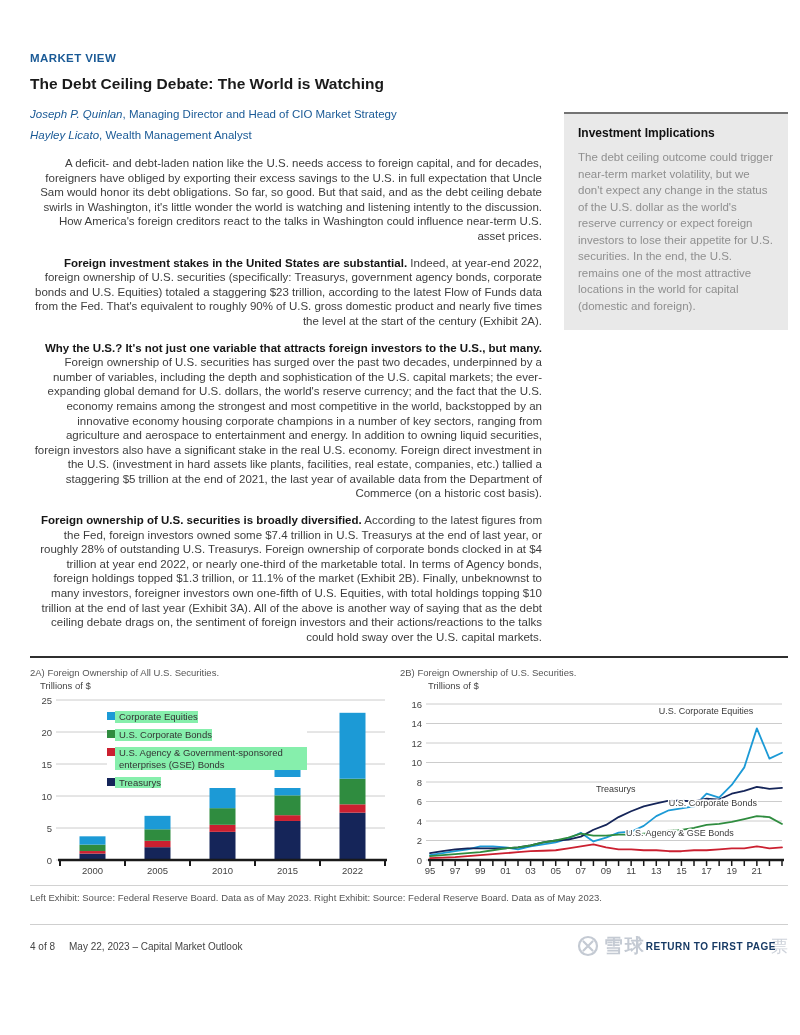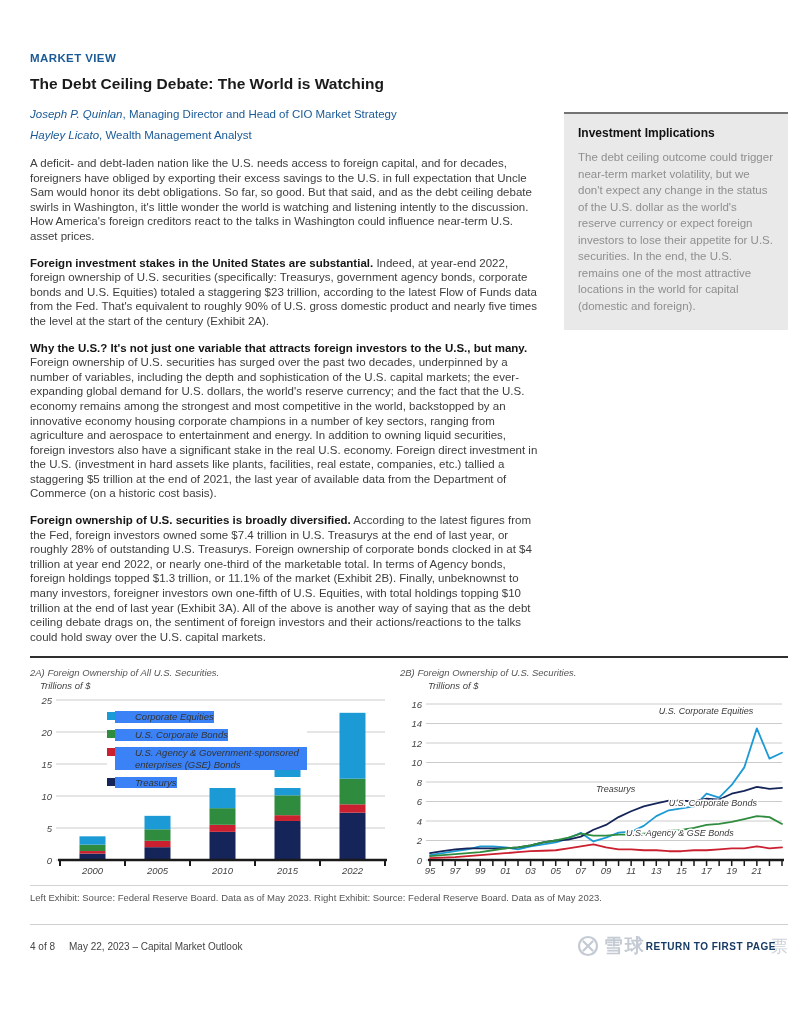--- a/index.html
+++ b/index.html
@@ -2,38 +2,38 @@
 <html><head>
 <meta charset="utf-8">
 <style>
   html,body{margin:0;padding:0;}
   body{width:800px;height:1035px;background:#ffffff;font-family:"Liberation Sans",sans-serif;color:#3d3d3d;overflow:hidden;}
   .page{position:relative;padding:52px 12px 0 30px;box-sizing:border-box;width:800px;height:1035px;}
   .eyebrow{font-size:11.5px;font-weight:bold;letter-spacing:.4px;color:#1A5A96;margin-bottom:11px;}
   .title{font-size:15.5px;font-weight:bold;color:#1a1a1a;margin:0 0 11px 0;}
   .author{font-size:11.5px;color:#1A5A96;line-height:21px;}
   .author .author-name{font-style:italic;}
-  .main-col{width:512px;margin-top:10px;}
+  .main-col{width:512px;margin-top:10px;text-align:right;}
   .main-col p{font-size:11.5px;line-height:14.6px;margin:0 0 12px 0;color:#3d3d3d;}
   .main-col p strong{color:#161616;margin-top:17px;}
   .aside{position:absolute;top:112px;right:12px;width:224px;background:#E9E9E9;border-top:2px solid #737373;padding:12px 14px 16px 14px;box-sizing:border-box;}
   .aside h2{font-size:12px;font-weight:bold;color:#111;margin:0 0 9px 0;}
   .aside p{font-size:11.5px;line-height:16.5px;color:#8F8F8F;margin:0;}
   .exhibit-heading{font-size:12.5px;font-weight:bold;color:#1a1a1a;margin:2px 0 5px 0;}
   .exhibit-rule{border-bottom:2px solid #2f2f2f;margin-right:0;}
-  .charts{display:flex;gap:10px;margin-top:9px;font-style:italic;}
+  .charts{display:flex;gap:10px;margin-top:9px;}
   .chart{position:relative;}
   .chart-title{font-size:9.5px;color:#555;margin:0 0 2px 0;}
   .ylab{font-size:9.5px;color:#444;margin:0 0 1px 0;}
   .chart-a .ylab{margin-left:10px;}
   .chart-b .ylab{margin-left:28px;}
   .legend{position:absolute;left:77px;top:44px;width:200px;}
   .legend-item{display:flex;align-items:flex-start;margin-bottom:6.5px;background:#fff;}
   .legend-swatch{width:8px;height:8px;flex:0 0 8px;margin-top:1px;}
-  .legend-item span.lbl{font-size:9.5px;color:#333;line-height:11.5px;padding-left:20px;background:#3b82f6;}
+  .legend-item span.lbl{font-size:9.5px;color:#333;line-height:11.5px;padding-left:4px;background:#86efac;}
   .source-line{margin-top:3px;border-top:1px solid #d2d2d2;padding-top:6px;font-size:9.5px;color:#555;}
   .footer{margin-top:21px;border-top:1px solid #cfcfcf;padding-top:8px;display:flex;justify-content:space-between;align-items:center;}
   .footer-left{font-size:10px;color:#444;}
   .footer-left .pgnum{margin-right:14px;}
   .footer-right{display:flex;align-items:center;}
   .wm{display:flex;align-items:center;color:#c4cad3;}
   .wm-brand{font-size:19px;font-weight:bold;color:#c4cad3;margin:0 2px 0 4px;letter-spacing:2px;}
   .return-link{position:relative;font-size:10px;font-weight:bold;letter-spacing:.5px;color:#173A64;text-decoration:none;margin-left:-2px;z-index:2;}
   .wm-extra{font-size:17px;color:#cdd2da;margin-left:-5px;z-index:1;}
   svg text{font-family:"Liberation Sans",sans-serif;}

